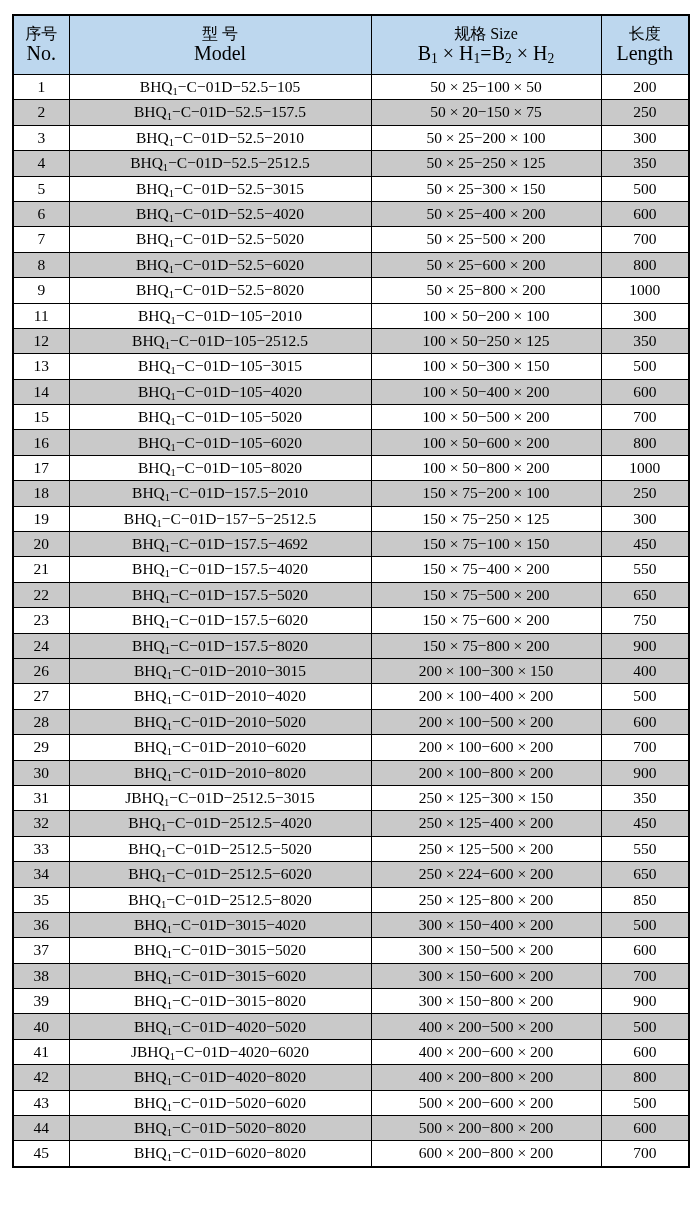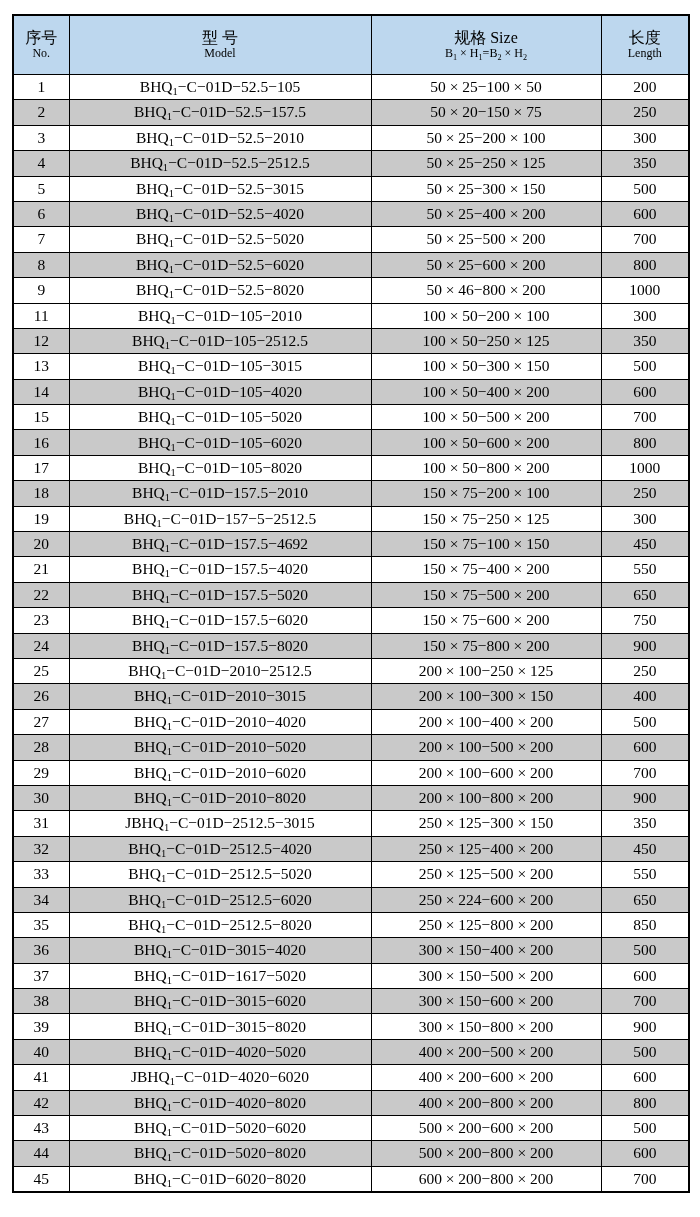--- a/index.html
+++ b/index.html
@@ -40,21 +40,21 @@
     line-height: 1.05;
     white-space: nowrap;
   }
   table.spec thead th {
     background: #bdd7ee;
     font-weight: normal;
     height: 54px;
     padding: 2px 0;
   }
   .hd-line1 { display: block; font-size: 16px; }
-  .hd-line2 { display: block; font-size: 12px; }
+  .hd-line2 { display: block; font-size: 20px; }
 
   table.spec tbody td {
     height: 24.4px;
     background: #ffffff;
   }
   table.spec tbody tr.alt td {
     background: #c9c9c9;
   }
   td.model {
     text-align: left;
@@ -146,21 +146,21 @@
         </tr>
         <tr class="alt">
           <td>8</td>
           <td class="model"><span>BHQ</span><sub>1</sub><span>−C−01D−52.5−6020</span></td>
           <td>50 × 25−600 × 200</td>
           <td>800</td>
         </tr>
         <tr>
           <td>9</td>
           <td class="model"><span>BHQ</span><sub>1</sub><span>−C−01D−52.5−8020</span></td>
-          <td>50 × 46−800 × 200</td>
+          <td>50 × 25−800 × 200</td>
           <td>1000</td>
         </tr>
         <tr>
           <td>11</td>
           <td class="model"><span>BHQ</span><sub>1</sub><span>−C−01D−105−2010</span></td>
           <td>100 × 50−200 × 100</td>
           <td>300</td>
         </tr>
         <tr class="alt">
           <td>12</td>
@@ -233,26 +233,20 @@
           <td class="model"><span>BHQ</span><sub>1</sub><span>−C−01D−157.5−6020</span></td>
           <td>150 × 75−600 × 200</td>
           <td>750</td>
         </tr>
         <tr class="alt">
           <td>24</td>
           <td class="model"><span>BHQ</span><sub>1</sub><span>−C−01D−157.5−8020</span></td>
           <td>150 × 75−800 × 200</td>
           <td>900</td>
         </tr>
-        <tr>
-          <td>25</td>
-          <td class="model"><span>BHQ</span><sub>1</sub><span>−C−01D−2010−2512.5</span></td>
-          <td>200 × 100−250 × 125</td>
-          <td>250</td>
-        </tr>
         <tr class="alt">
           <td>26</td>
           <td class="model"><span>BHQ</span><sub>1</sub><span>−C−01D−2010−3015</span></td>
           <td>200 × 100−300 × 150</td>
           <td>400</td>
         </tr>
         <tr>
           <td>27</td>
           <td class="model"><span>BHQ</span><sub>1</sub><span>−C−01D−2010−4020</span></td>
           <td>200 × 100−400 × 200</td>
@@ -307,21 +301,21 @@
           <td>850</td>
         </tr>
         <tr class="alt">
           <td>36</td>
           <td class="model"><span>BHQ</span><sub>1</sub><span>−C−01D−3015−4020</span></td>
           <td>300 × 150−400 × 200</td>
           <td>500</td>
         </tr>
         <tr>
           <td>37</td>
-          <td class="model"><span>BHQ</span><sub>1</sub><span>−C−01D−1617−5020</span></td>
+          <td class="model"><span>BHQ</span><sub>1</sub><span>−C−01D−3015−5020</span></td>
           <td>300 × 150−500 × 200</td>
           <td>600</td>
         </tr>
         <tr class="alt">
           <td>38</td>
           <td class="model"><span>BHQ</span><sub>1</sub><span>−C−01D−3015−6020</span></td>
           <td>300 × 150−600 × 200</td>
           <td>700</td>
         </tr>
         <tr>

